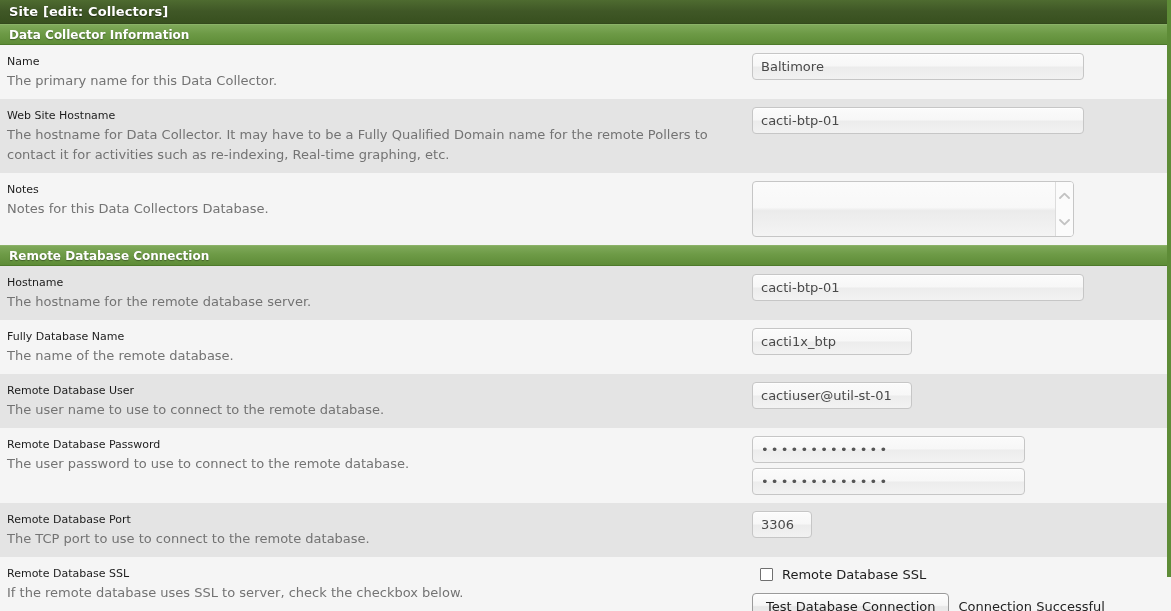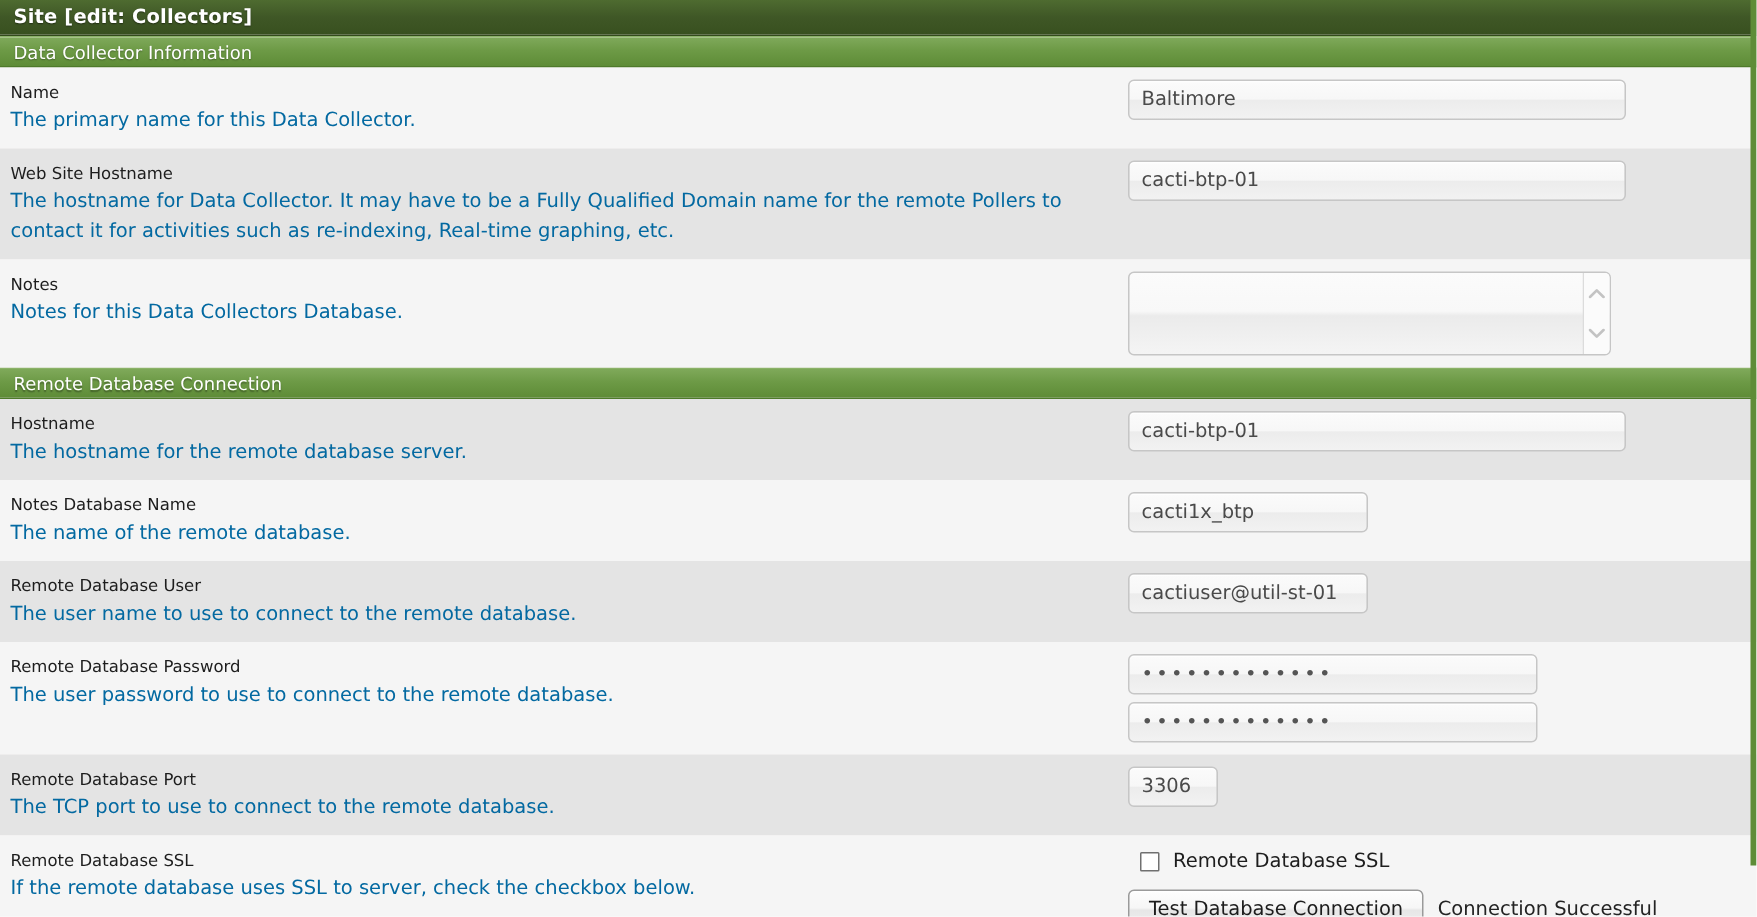--- a/index.html
+++ b/index.html
@@ -48,21 +48,21 @@
     border-top: 1px solid #8bb268;
     border-bottom: 1px solid #4e7a2b;
     display: flex;
     align-items: center;
     padding-left: 9px;
     box-sizing: border-box;
   }
   .section-header .section-text {
     color: #ffffff;
     font-size: 12px;
-    font-weight: normal;
+    font-weight: bold;
     text-shadow: 0 1px 1px rgba(0,0,0,0.35);
   }
 
   
   .frow {
     display: flex;
     align-items: flex-start;
     box-sizing: border-box;
     padding: 0;
     position: relative;
@@ -86,21 +86,21 @@
   }
 
   .flabel {
     font-size: 11px;
     color: #1d1d1d;
     line-height: 19px;
     font-weight: normal;
   }
   .fdesc {
     font-size: 13px;
-    color: #0369a1;
+    color: #737373;
     line-height: 20px;
   }
 
   
   .txt {
     box-sizing: border-box;
     height: 27px;
     border: 1px solid #c6c6c6;
     border-radius: 4px;
     background: linear-gradient(to bottom, #fbfbfb 0%, #f7f7f7 48%, #ececec 52%, #f2f2f2 100%);
@@ -279,21 +279,21 @@
       <div class="flabel">Hostname</div>
       <div class="fdesc">The hostname for the remote database server.</div>
     </div>
     <div class="fright">
       <input class="txt w-wide" type="text" value="cacti-btp-01" style="">
     </div>
   </div>
 
   <div class="frow odd">
     <div class="fleft">
-      <div class="flabel">Notes Database Name</div>
+      <div class="flabel">Fully Database Name</div>
       <div class="fdesc">The name of the remote database.</div>
     </div>
     <div class="fright">
       <input class="txt w-mid" type="text" value="cacti1x_btp" style="">
     </div>
   </div>
 
   <div class="frow even">
     <div class="fleft">
       <div class="flabel">Remote Database User</div>

